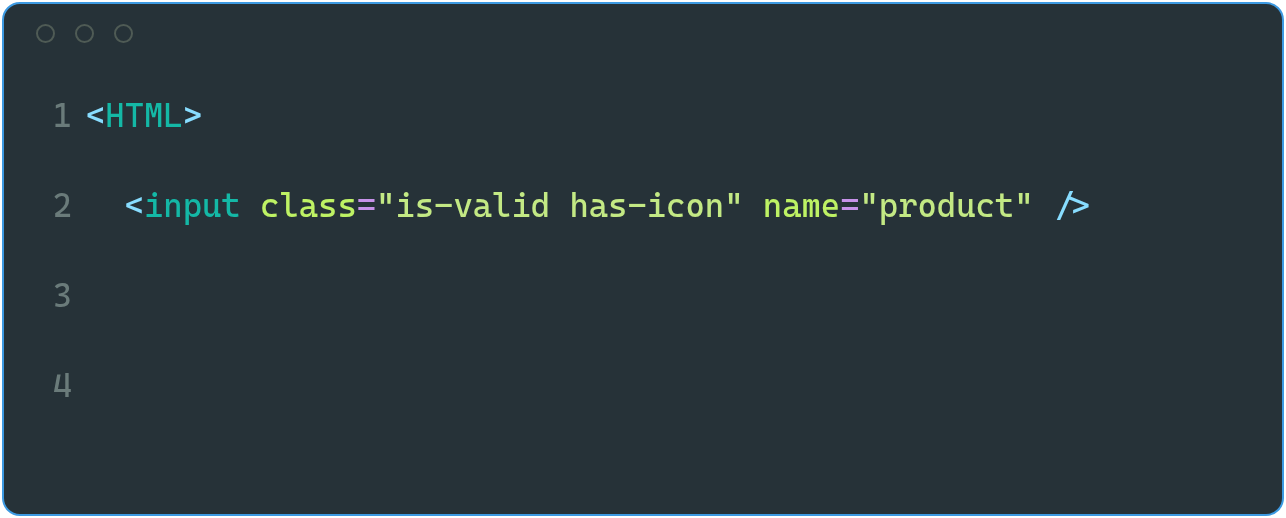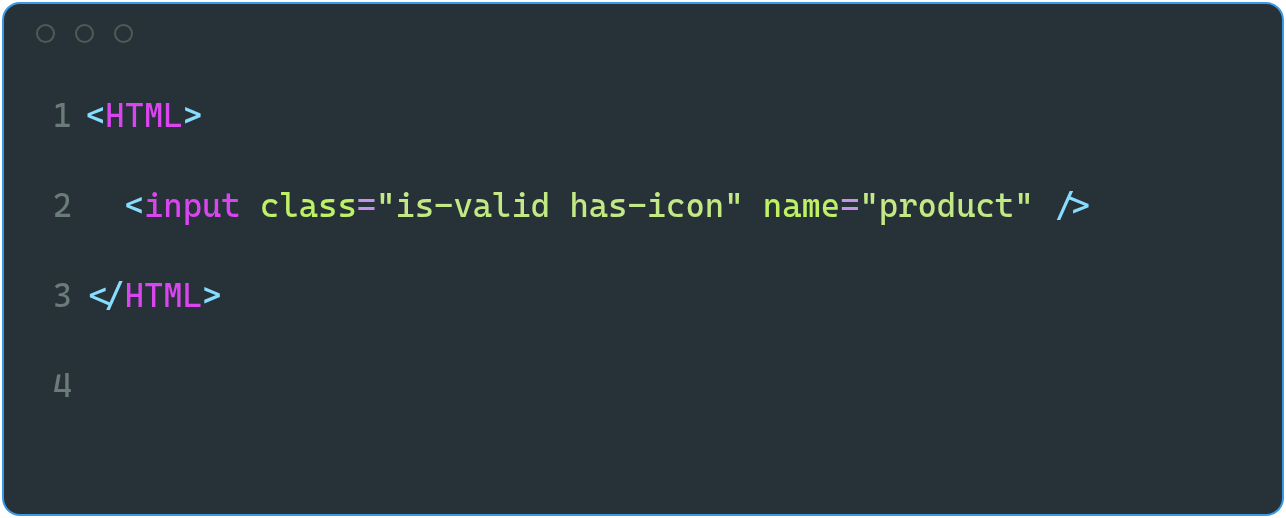--- a/index.html
+++ b/index.html
@@ -54,21 +54,21 @@
     width: 82px;
     text-align: right;
     padding-right: 14px;
     color: #6a7b7a;
     user-select: none;
   }
   .line-content {
     flex: 1;
   }
   .tok-bracket  { color: #88ddff; }
-  .tok-tag      { color: #d946ef; }
+  .tok-tag      { color: #14b8a6; }
   .tok-attr     { color: #bef264; }
   .tok-op       { color: #c792ea; }
   .tok-string   { color: #c3e984; }
   .tok-selfslash{ color: #88ddff; }
 </style>
 </head>
 <body>
 
 <div class="editor-window">
   <div class="titlebar">
@@ -84,21 +84,20 @@
       <span class="line-content"><span class="tok-bracket">&lt;</span><span class="tok-tag">HTML</span><span class="tok-bracket">&gt;</span></span>
     </div>
 
     <div class="code-line">
       <span class="line-number">2</span>
       <span class="line-content"><span>  </span><span class="tok-bracket">&lt;</span><span class="tok-tag">input</span><span> </span><span class="tok-attr">class</span><span class="tok-op">=</span><span class="tok-string">"is-valid has-icon"</span><span> </span><span class="tok-attr">name</span><span class="tok-op">=</span><span class="tok-string">"product"</span><span> </span><span class="tok-selfslash">/&gt;</span></span>
     </div>
 
     <div class="code-line">
       <span class="line-number">3</span>
-      <span class="line-content"><span class="tok-bracket">&lt;/</span><span class="tok-tag">HTML</span><span class="tok-bracket">&gt;</span></span>
     </div>
 
     <div class="code-line">
       <span class="line-number">4</span>
       <span class="line-content"></span>
     </div>
 
   </div>
 </div>
 

